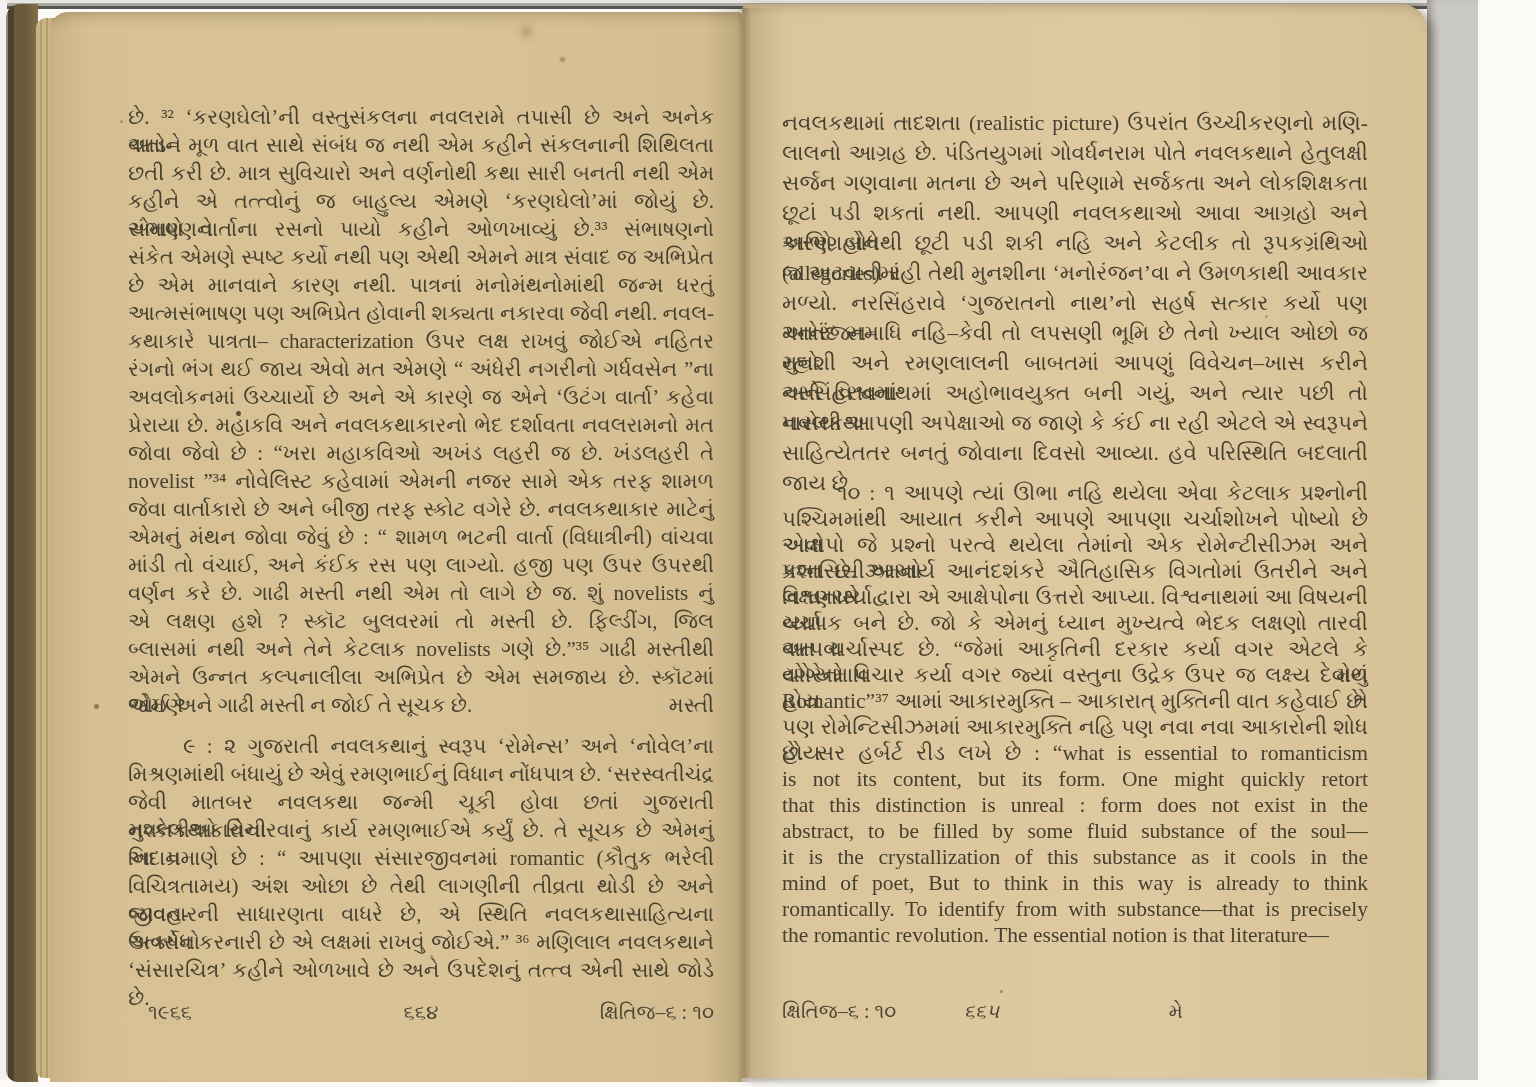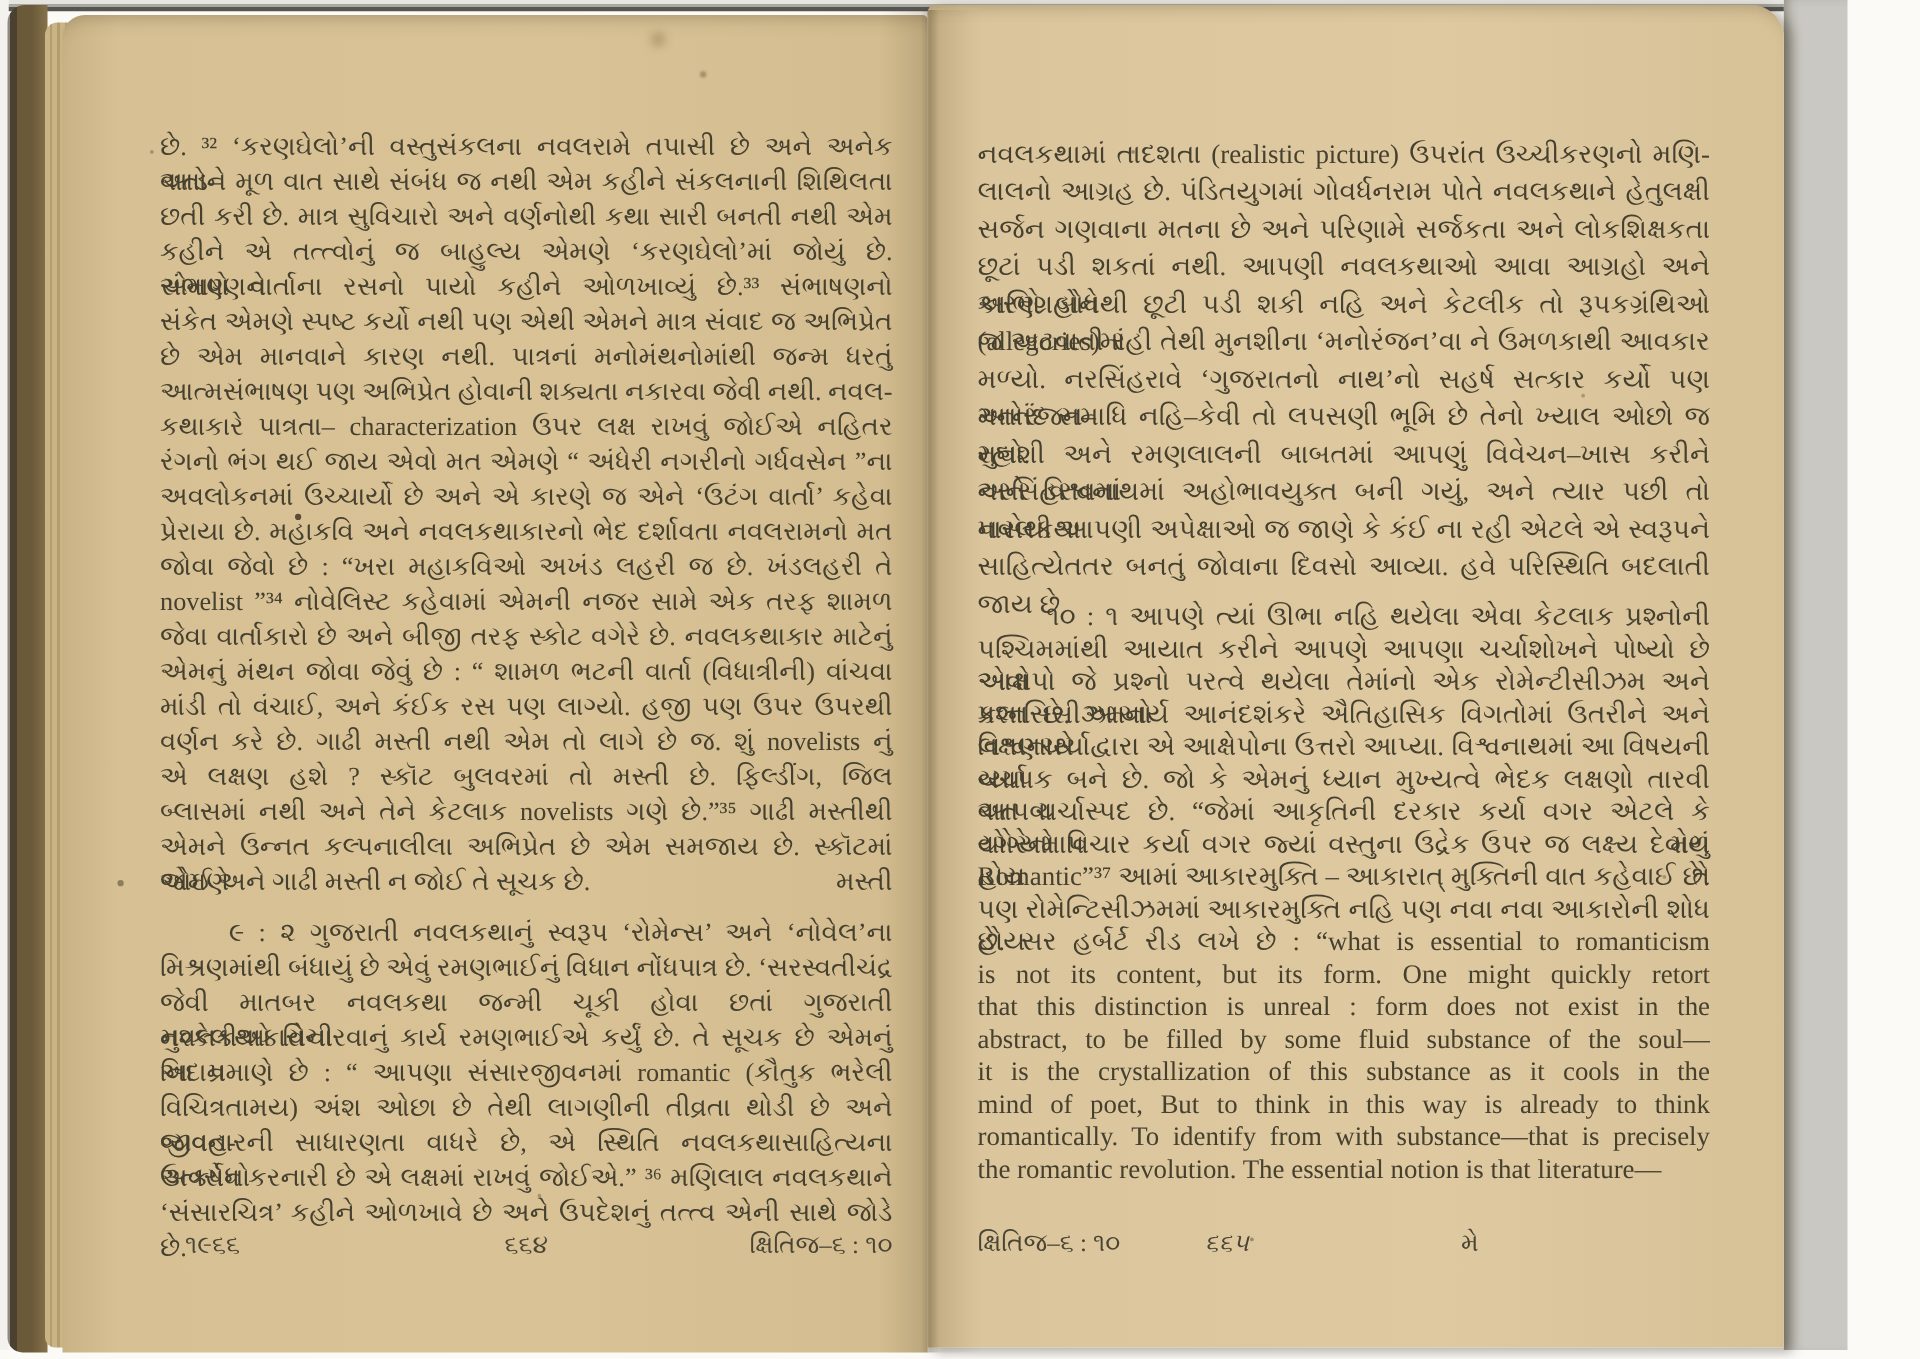--- a/index.html
+++ b/index.html
@@ -46,21 +46,21 @@
   .para-l1 .line{height:28px;line-height:28px;}
   .para-l2{left:78px;top:720px;width:586px;font-size:21px;}
   .para-l2 .line{height:28px;line-height:28px;}
 
   .para-r1{left:40px;top:104px;width:586px;font-size:21.5px;}
   .para-r1 .line{height:30px;line-height:30px;}
   .para-r2{left:40px;top:476px;width:586px;font-size:21.5px;}
   .para-r2 .line{height:26px;line-height:26px;}
 
   .pfooter{position:absolute;height:26px;font-size:20px;color:#4a4434;}
-  .pfooter span{position:absolute;white-space:nowrap;}
+  .pfooter span{position:absolute;white-space:nowrap;margin-top:16px;}
   .footer-left-page{left:78px;top:973px;width:586px;}
   .footer-left-page .f-a{left:20px;}
   .footer-left-page .f-b{left:50%;transform:translateX(-50%);}
   .footer-left-page .f-c{right:0;}
   .footer-right-page{left:40px;top:980px;width:586px;}
   .footer-right-page .f-a{left:0;}
   .footer-right-page .f-b{left:31%;font-style:italic;}
   .footer-right-page .f-c{left:66%;}
 
   

